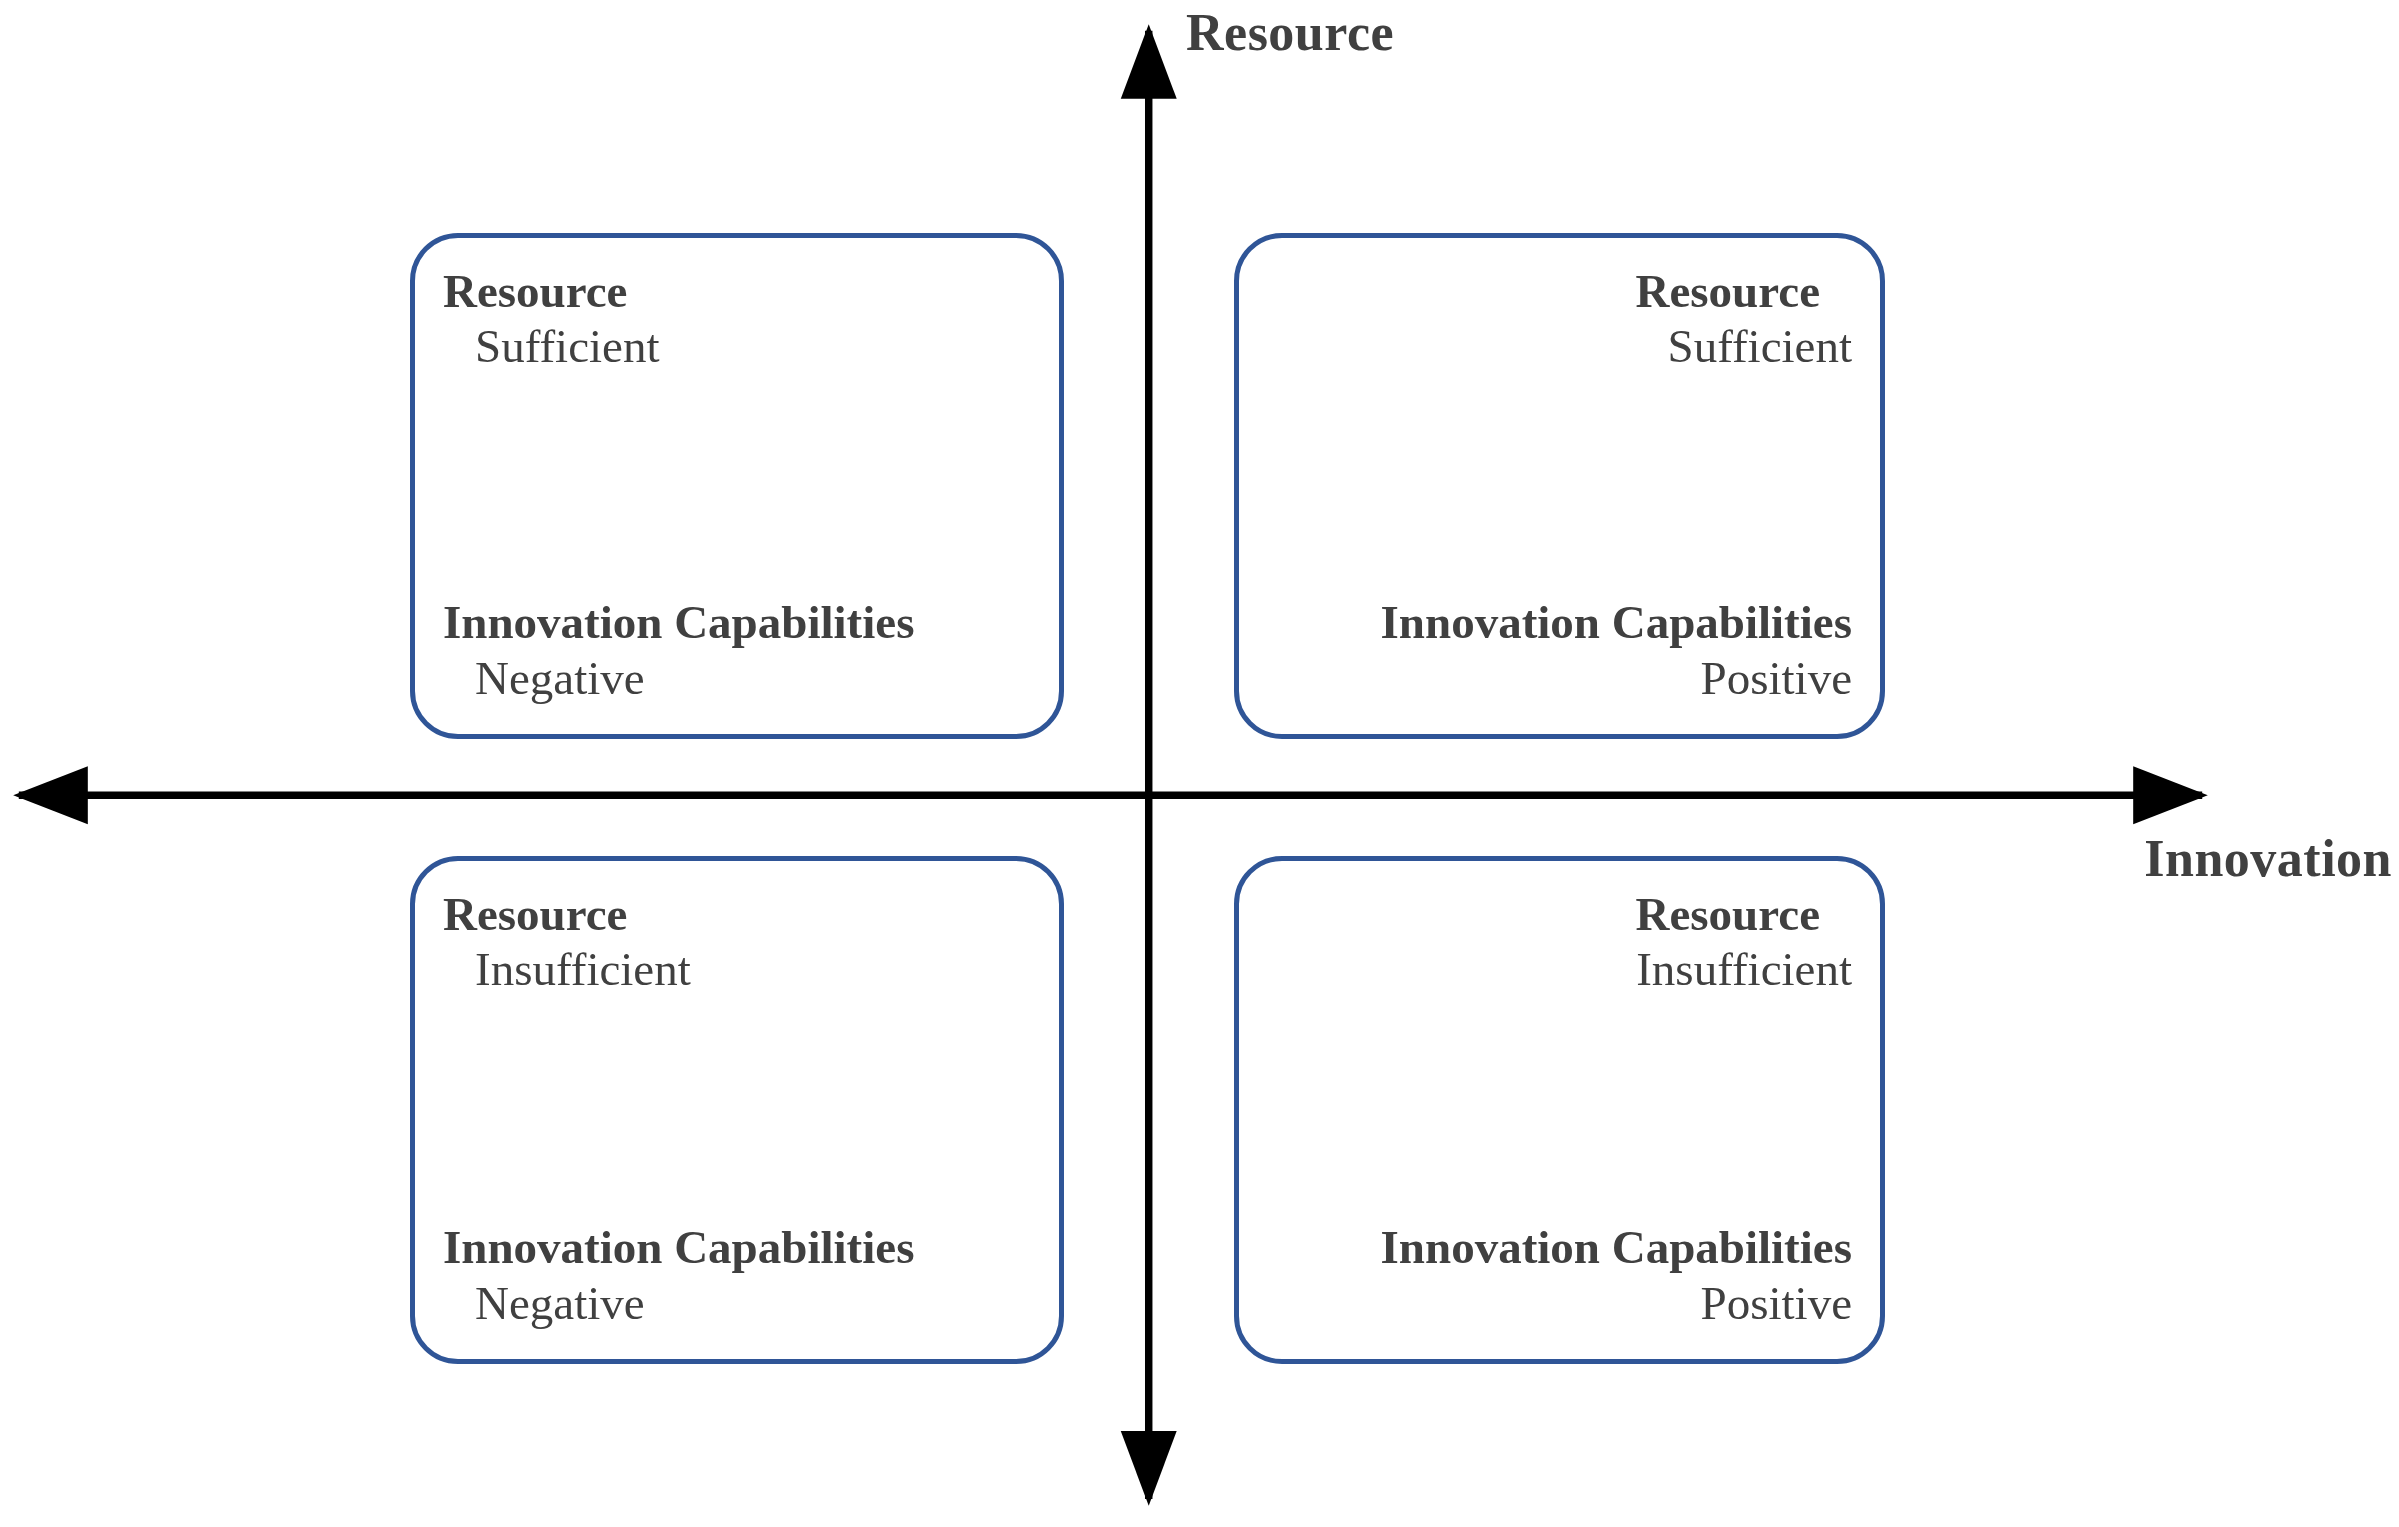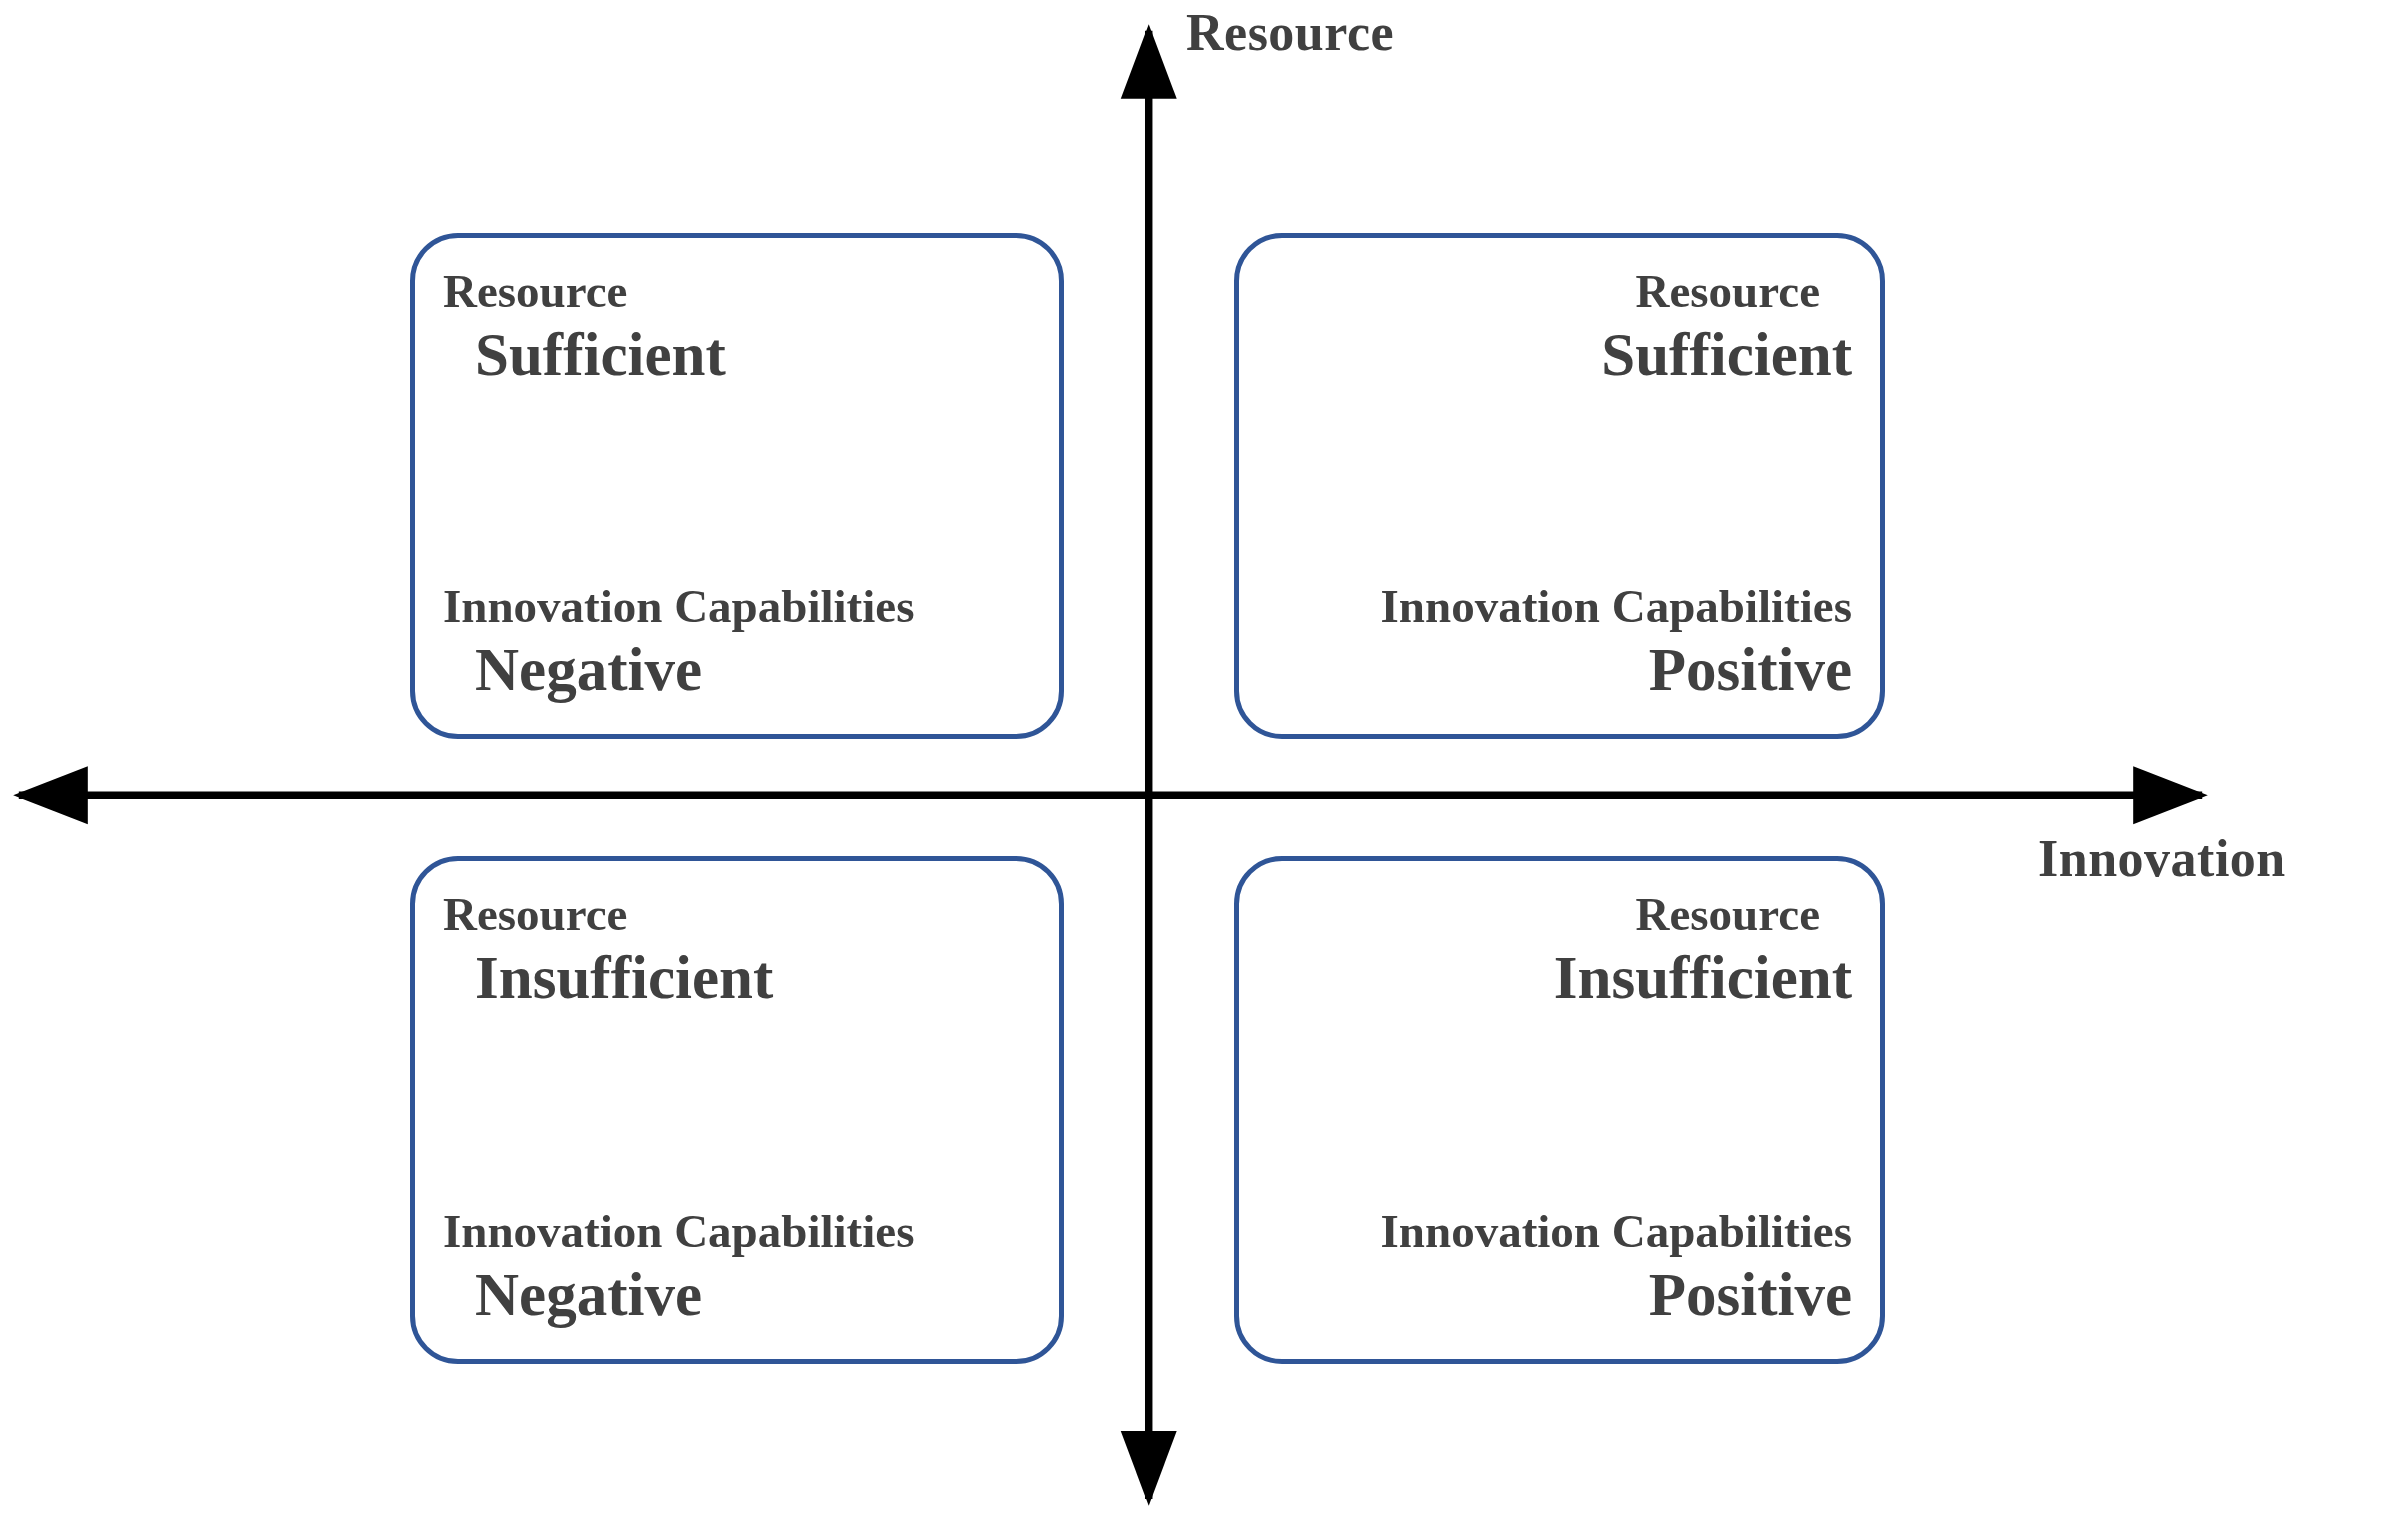--- a/index.html
+++ b/index.html
@@ -36,21 +36,21 @@
     letter-spacing: 0.5px;
     white-space: pre;
   }
   #y-axis-title {
     left: 1186px;
     top: 3.7px;
   }
   #x-axis-title {
     left: 2038px;
     top: 828px;
-    text-align: left;
+    text-align: right;
     width: 354px;
     white-space: normal;
     line-height: 1.18;
   }
 
   
   .quad-box {
     position: absolute;
     box-sizing: border-box;
     border: 5.6px solid #2F5597;
@@ -69,22 +69,22 @@
   .quad-group.group-top { margin-top: 1.9px; }
   .quad-group.group-bottom { margin-top: auto; margin-bottom: 3.7px; }
 
   .quad-heading {
     font-weight: bold;
     font-size: 47px;
     line-height: 1.16;
     white-space: nowrap;
   }
   .quad-value {
-    font-weight: bold;
-    font-size: 61px;
+    font-weight: normal;
+    font-size: 47px;
     line-height: 1.20;
     white-space: nowrap;
   }
 
   
   .align-left .quad-heading { text-align: left; }
   .align-left .quad-value   { text-align: left; padding-left: 32px; }
 
   
   .align-right .quad-heading { text-align: right; }

